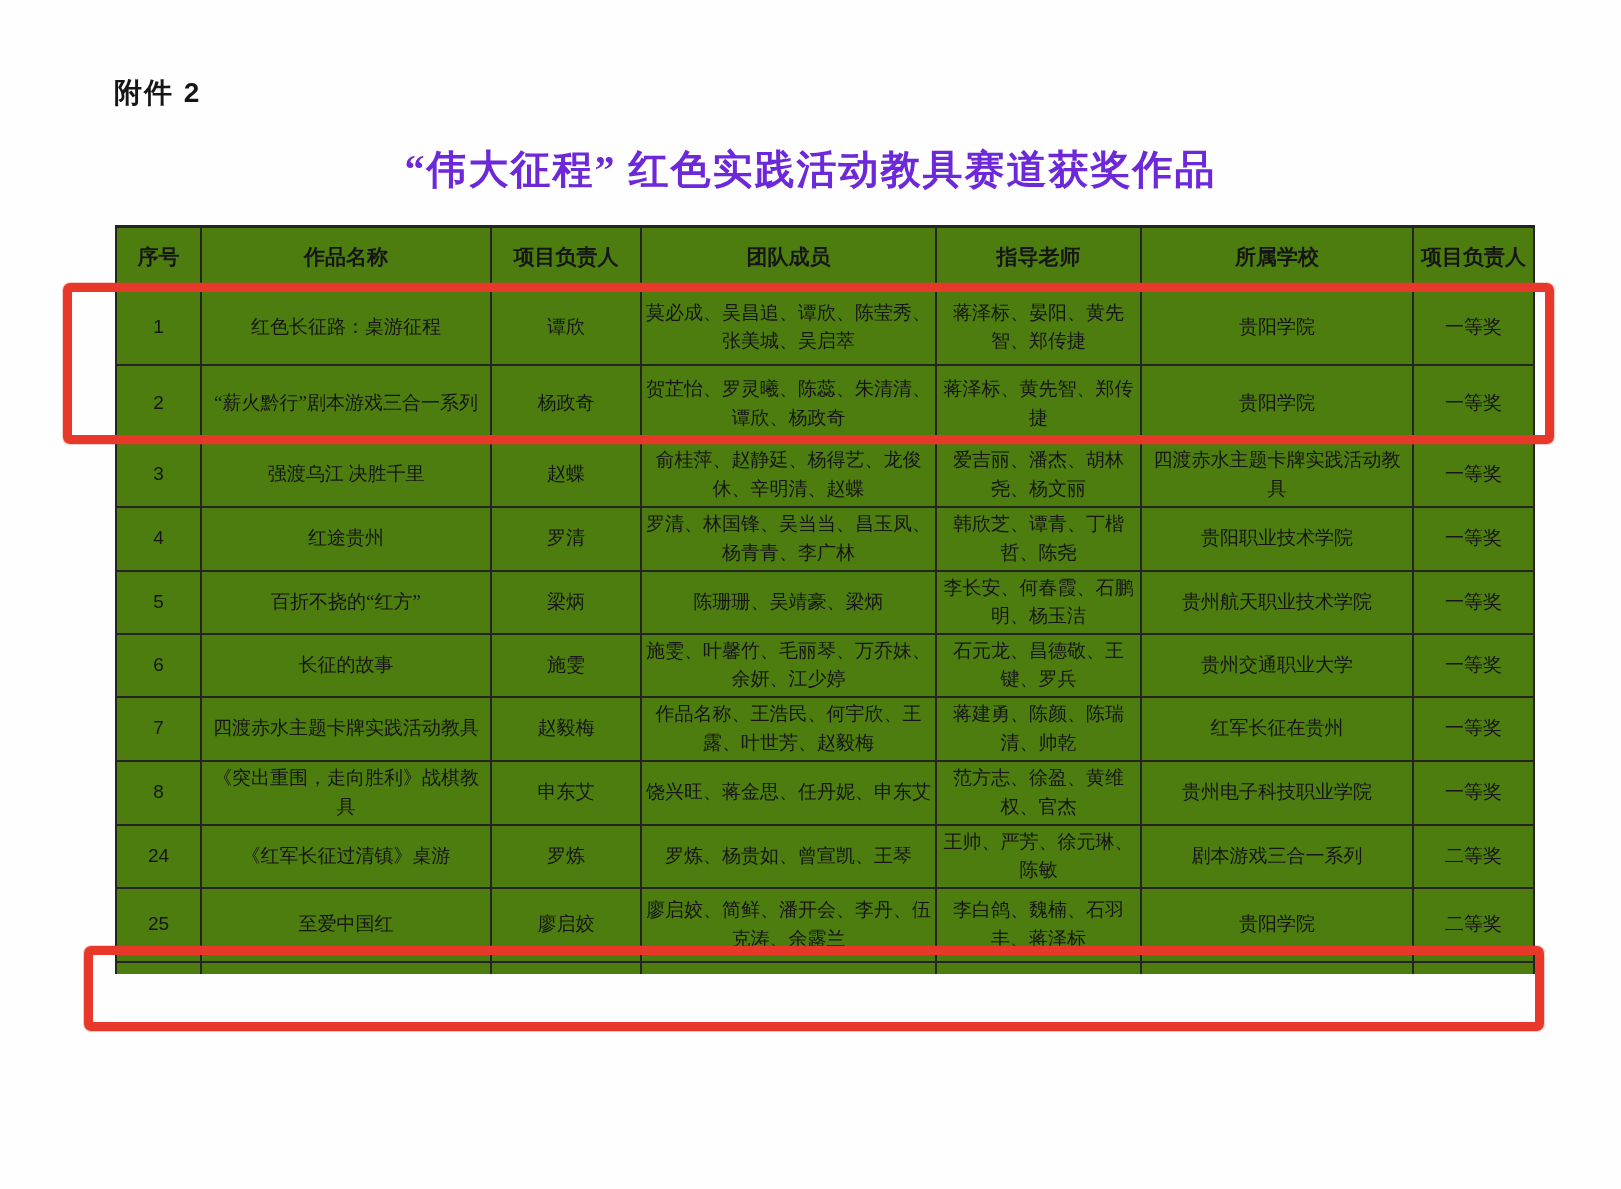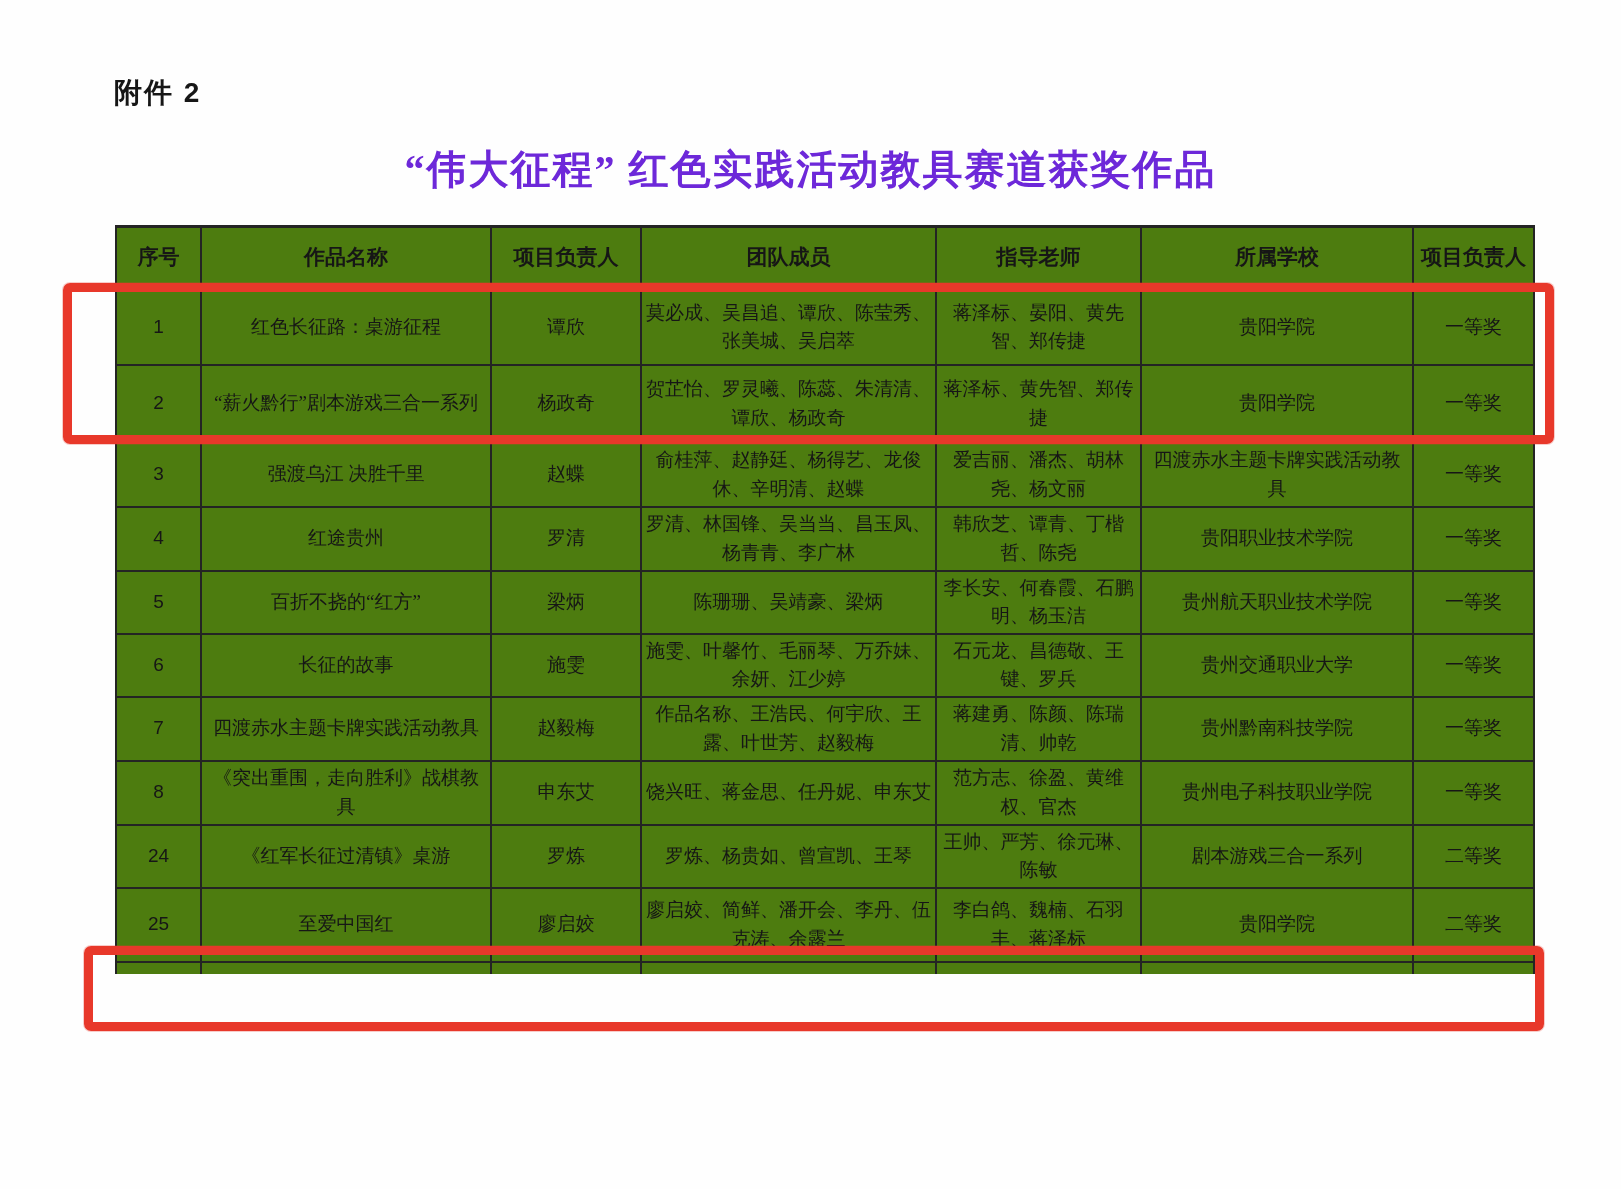--- a/index.html
+++ b/index.html
@@ -154,21 +154,21 @@
       <td class="c-teachers">石元龙、昌德敬、王键、罗兵</td>
       <td class="c-school">贵州交通职业大学</td>
       <td class="c-award">一等奖</td>
     </tr>
         <tr>
       <td class="c-no">7</td>
       <td class="c-work">四渡赤水主题卡牌实践活动教具</td>
       <td class="c-leader">赵毅梅</td>
       <td class="c-members">作品名称、王浩民、何宇欣、王露、叶世芳、赵毅梅</td>
       <td class="c-teachers">蒋建勇、陈颜、陈瑞清、帅乾</td>
-      <td class="c-school">贵州黔南科技学院</td>
+      <td class="c-school">红军长征在贵州</td>
       <td class="c-award">一等奖</td>
     </tr>
         <tr>
       <td class="c-no">8</td>
       <td class="c-work">《突出重围，走向胜利》战棋教具</td>
       <td class="c-leader">申东艾</td>
       <td class="c-members">饶兴旺、蒋金思、任丹妮、申东艾</td>
       <td class="c-teachers">范方志、徐盈、黄维权、官杰</td>
       <td class="c-school">贵州电子科技职业学院</td>
       <td class="c-award">一等奖</td>

